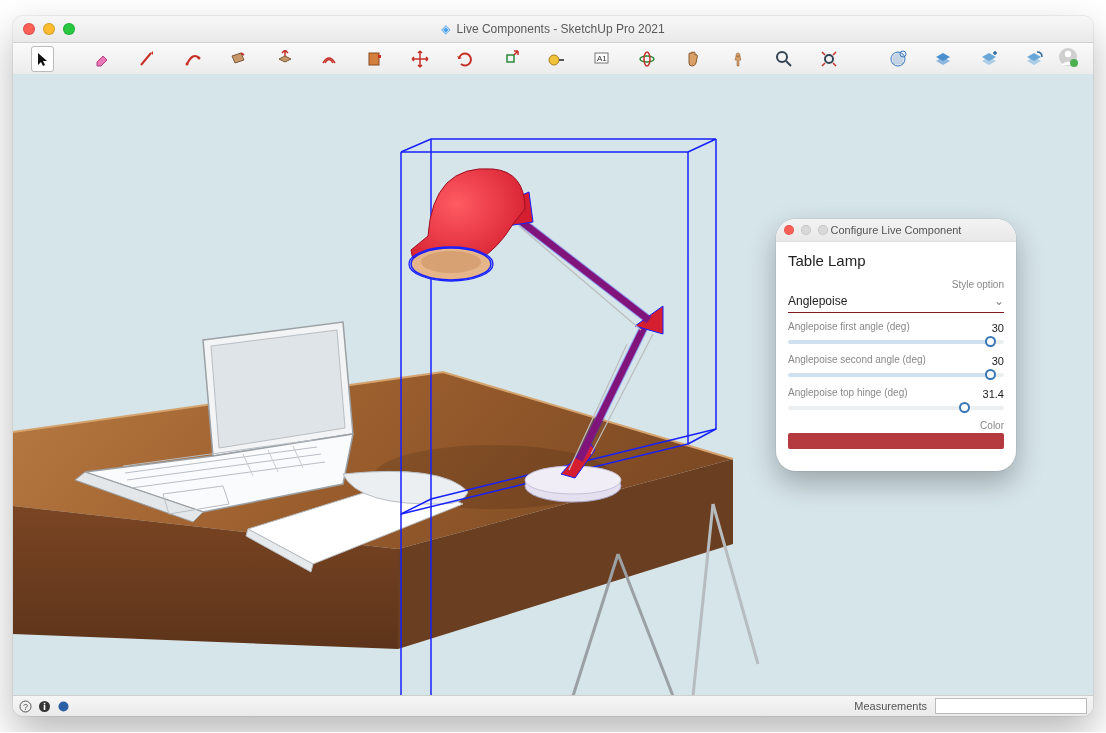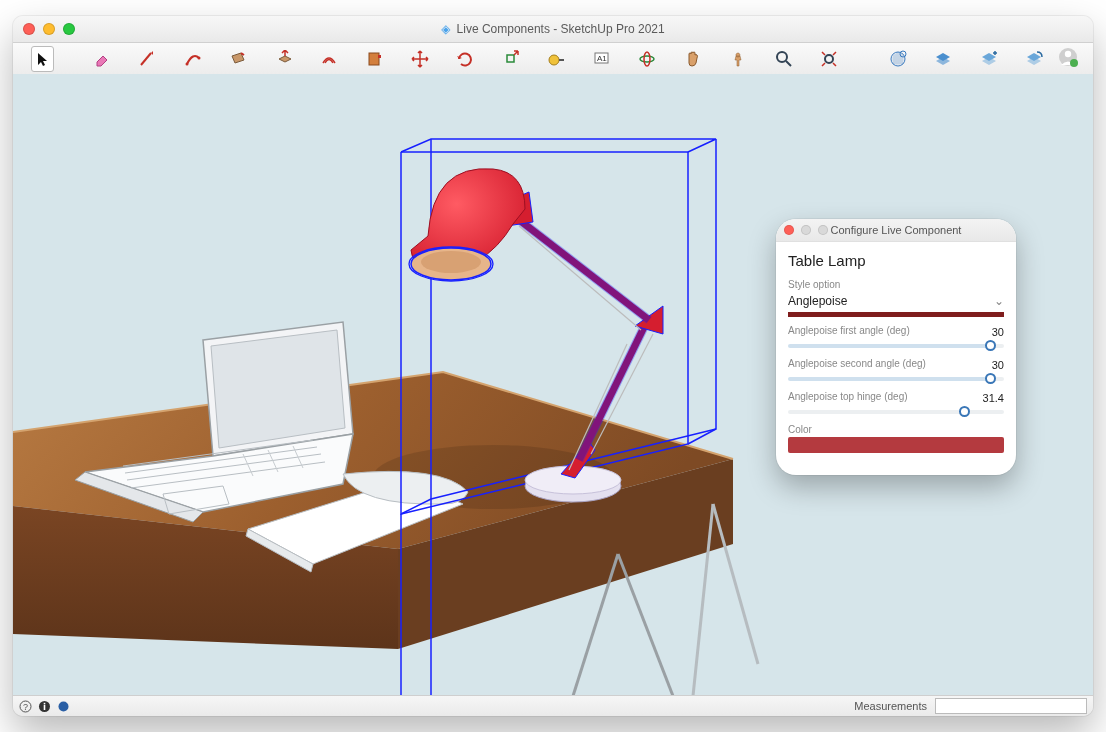--- a/index.html
+++ b/index.html
@@ -71,23 +71,23 @@
     height:22px; background:linear-gradient(#f3f3f3,#e8e8e8);
     display:flex; align-items:center; position:relative;
     border-bottom:1px solid #e0e0e0;
   }
   .panel-traffic{display:flex;gap:7px;padding-left:8px;}
   .panel-traffic .pdot{width:10px;height:10px;border-radius:50%;box-shadow:inset 0 0 0 1px rgba(0,0,0,0.1);}
   .pdot.red{background:#fe5f57;} .pdot.grey{background:#d9d9d9;}
   .panel-title{position:absolute;left:0;right:0;text-align:center;font-size:11px;color:#555;}
   .panel-body{padding:8px 12px 14px;}
   .panel h2{font-size:15px;font-weight:500;margin:2px 0 10px;color:#222;}
-  .field{margin-bottom:8px;}
+  .field{margin-bottom:8px;text-align:right;}
   .field-label{color:#888;font-size:10px;margin-bottom:2px;}
-  .select-row{display:flex;align-items:center;justify-content:space-between;border-bottom:5px solid #7f1d1d;padding:2px 0 4px;font-size:12px;color:#222;}
+  .select-row{display:flex;align-items:center;justify-content:space-between;border-bottom:1px solid #7f1d1d;padding:2px 0 4px;font-size:12px;color:#222;}
   .chev{color:#888;}
   .slider-field .row1{display:flex;justify-content:space-between;align-items:center;}
   .slider-field .val{color:#222;font-size:11px;}
   .slider-track{position:relative;height:10px;margin-top:2px;}
   .track-bg{position:absolute;left:0;right:0;top:4px;height:4px;border-radius:3px;}
   .thumb{position:absolute;top:0;width:11px;height:11px;border:2px solid #3a77b7;background:#fff;border-radius:50%;box-sizing:border-box;}
   .color-field .swatch{height:16px;border-radius:2px;margin-top:2px;}
 </style>
 </head>
 <body>

